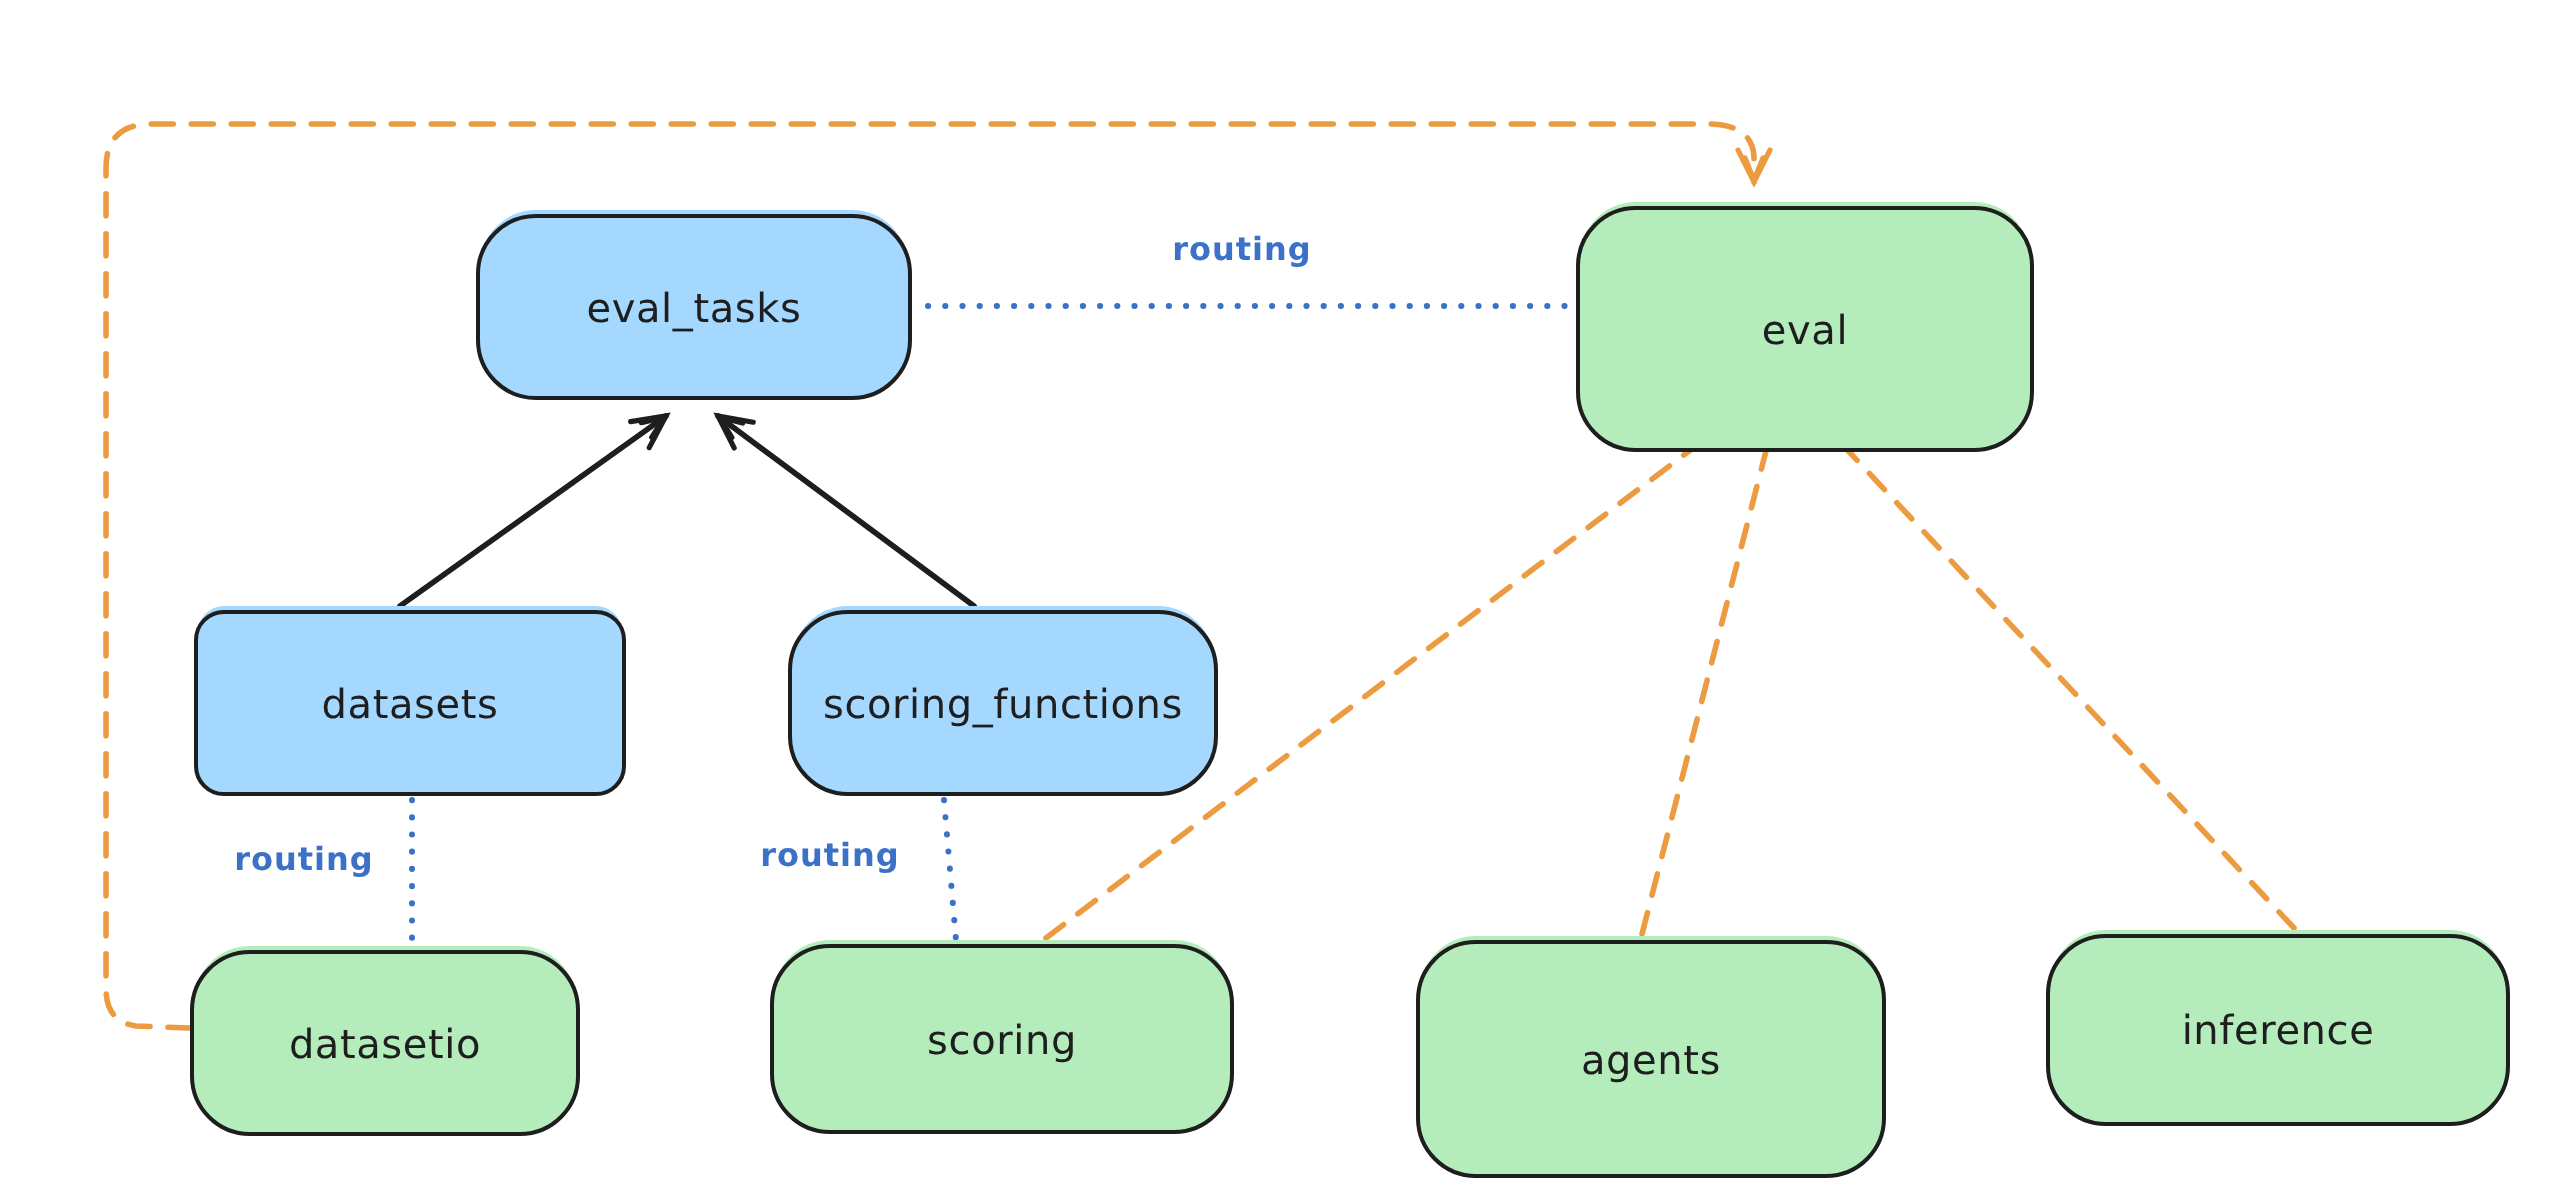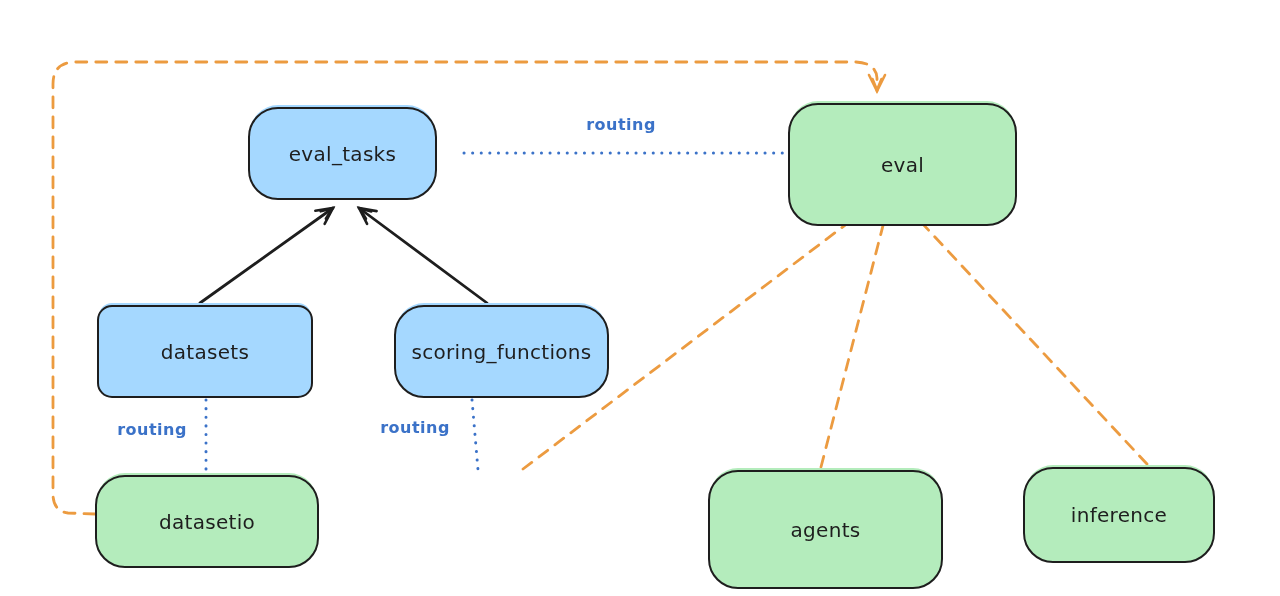--- a/index.html
+++ b/index.html
@@ -67,46 +67,49 @@
     <path class="edge-blue" d="M 464 153 L 786 153"></path>
     <path class="edge-blue" d="M 206 400 L 206 472"></path>
     <path class="edge-blue" d="M 472 400 L 478 470"></path>
 
     <path class="edge-orange" d="M 523 469 L 869 207" marker-end="url(#head-orange)"></path>
     <path class="edge-orange" d="M 821 467 L 888 206" marker-end="url(#head-orange)"></path>
     <path class="edge-orange" d="M 1147 464 L 906 206" marker-end="url(#head-orange)"></path>
     <path class="edge-orange" d="M 95 514 L 68 513 Q 53 511 53 494 L 53 84 Q 53 63 74 62 L 856 62 Q 876 63 877 78 L 877 91" marker-end="url(#head-orange)"></path>
   </svg>
 
-  <div class="node blue" style="left:248px; top:107px; width:189px; height:93px;">
+  <div class="node blue" style="left:238px; top:107px; width:218px; height:93px;">
     <span>eval_tasks</span>
   </div>
 
   <div class="node green" style="left:788px; top:103px; width:229px; height:123px;">
     <span>eval</span>
   </div>
 
   <div class="node blue" style="left:97px; top:305px; width:216px; height:93px;border-radius:15px;">
     <span>datasets</span>
   </div>
 
   <div class="node blue" style="left:362px; top:305px; width:215px; height:93px;margin-left:32px;">
     <span>scoring_functions</span>
   </div>
 
-  <div class="node green" style="left:95px; top:475px; width:224px; height:93px;">
+  <div class="node green" style="left:95px; top:475px; width:195px; height:93px;">
     <span>datasetio</span>
   </div>
 
+  <div class="node green" style="left:385px; top:472px; width:232px; height:95px;">
+    <span>scoring</span>
+  </div>
 
   <div class="node green" style="left:708px; top:470px; width:235px; height:119px;">
     <span>agents</span>
   </div>
 
-  <div class="node green" style="left:1023px; top:467px; width:192px; height:96px;">
+  <div class="node green" style="left:1023px; top:467px; width:232px; height:96px;">
     <span>inference</span>
   </div>
 
   <span class="routing-label" style="left:576px; top:115px; width:90px;">routing</span>
   <span class="routing-label" style="left:113px; top:420px; width:78px;">routing</span>
   <span class="routing-label" style="left:376px; top:418px; width:78px;">routing</span>
 
 </div>
 
 </body></html>

